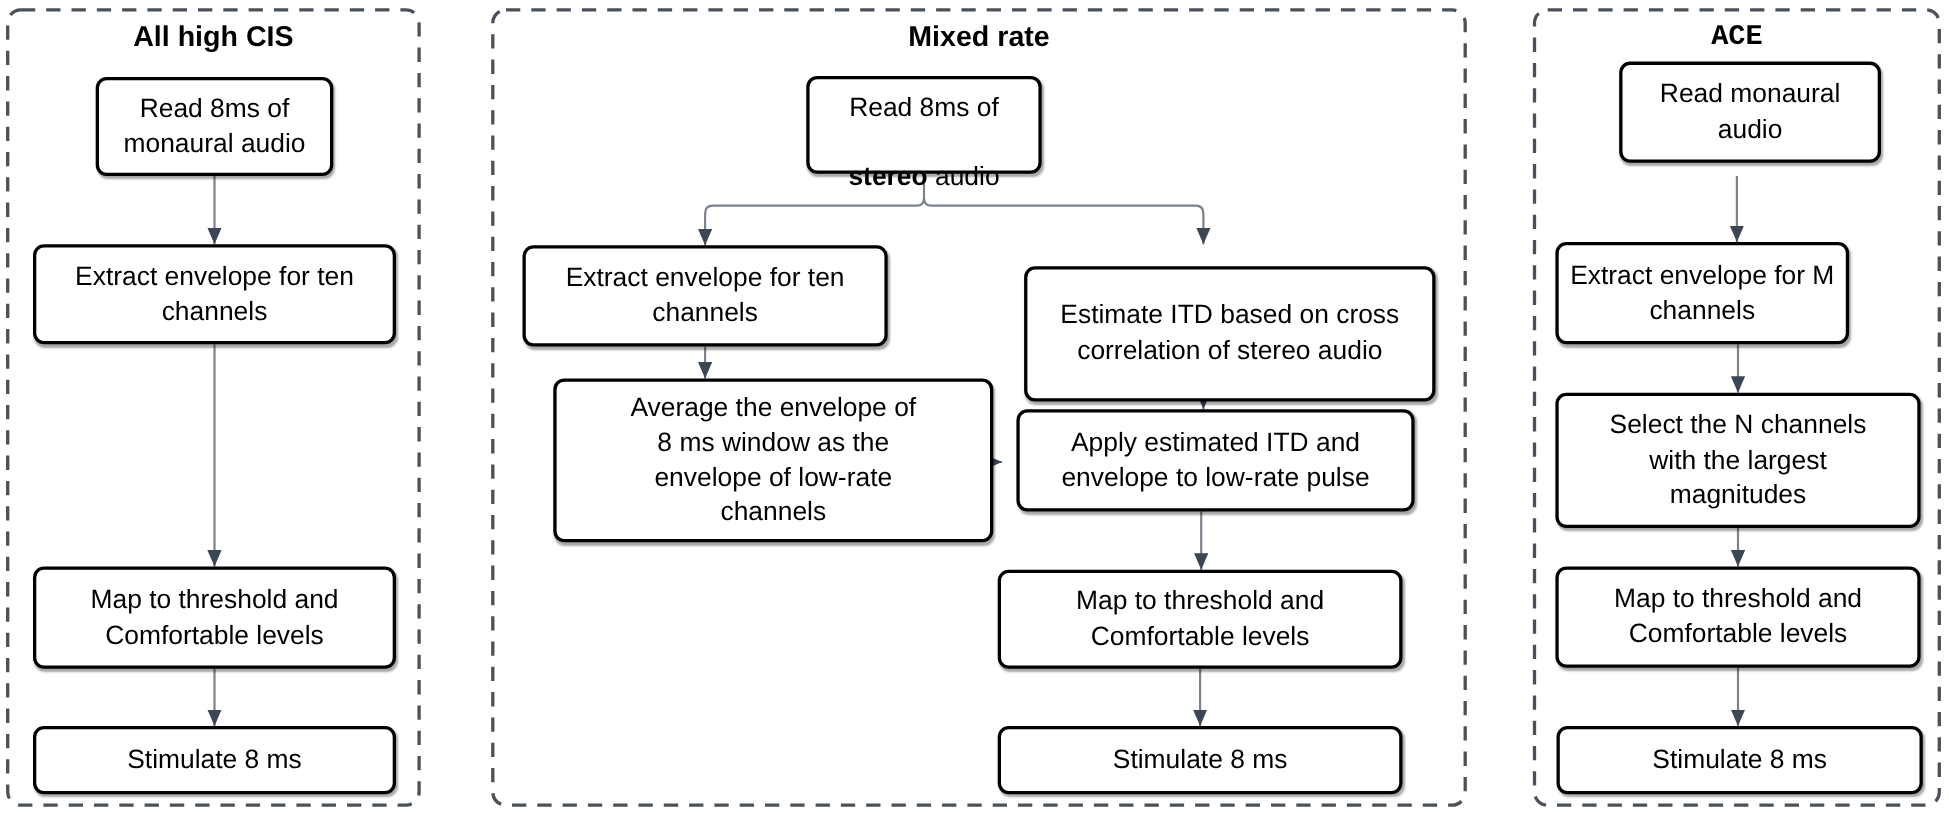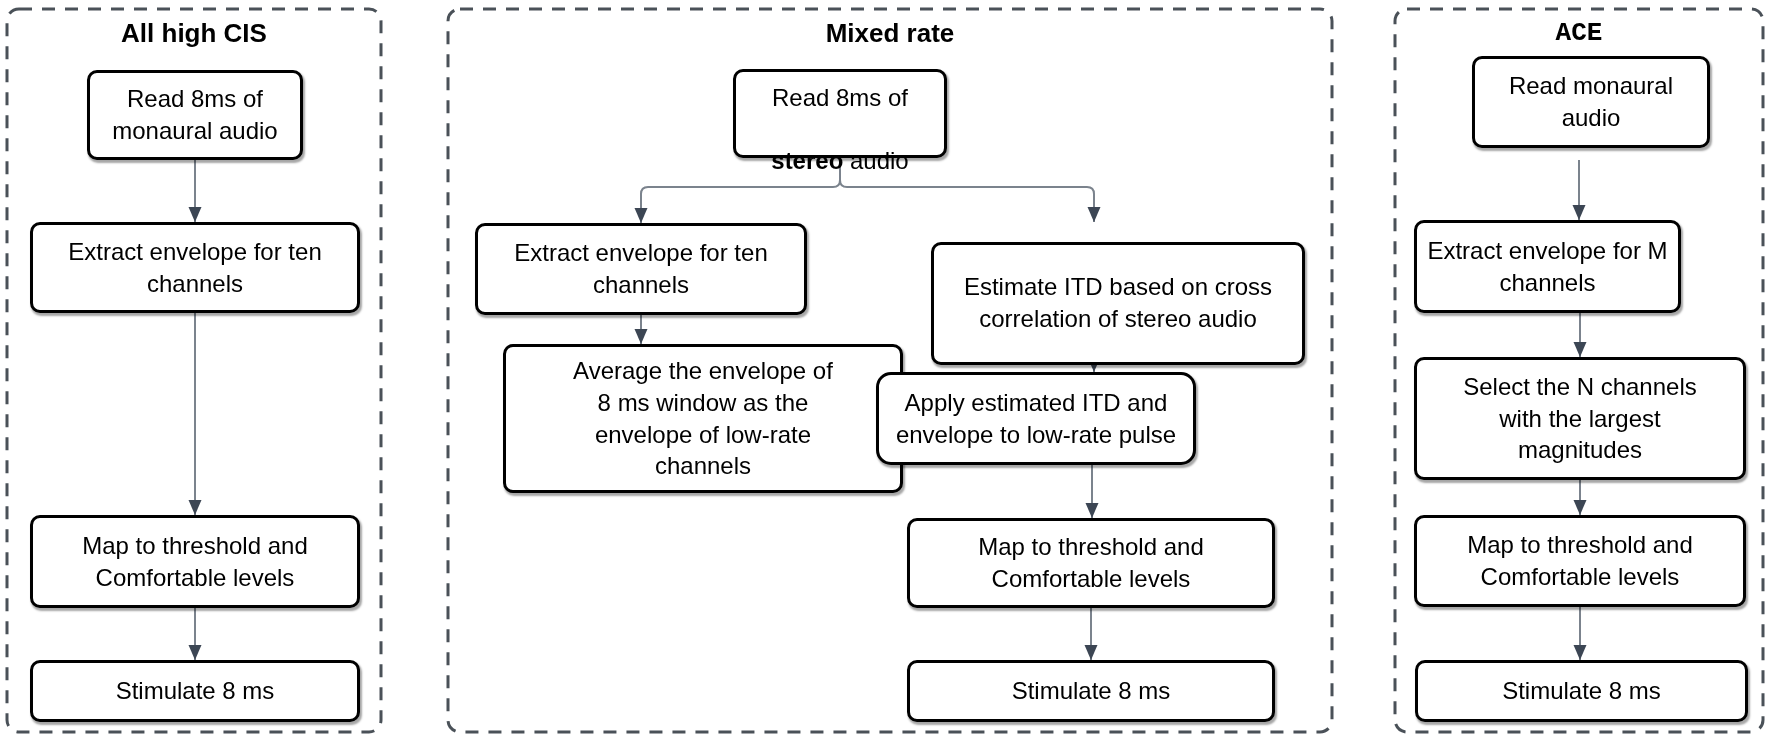--- a/index.html
+++ b/index.html
@@ -109,21 +109,21 @@
   <div class="box" style="left:475px;top:344px;width:400px;height:149px;margin-left:28px;">
     <div class="box-label">Average the envelope of
 8 ms window as the
 envelope of low-rate
 channels</div>
   </div>
   <div class="box estimate-pad" style="left:931px;top:222px;width:374px;height:123px;margin-top:20px;">
     <div class="box-label">Estimate ITD based on cross
 correlation of stereo audio</div>
   </div>
-  <div class="box" style="left:876px;top:372px;width:320px;height:93px;border-radius:15px;">
+  <div class="box" style="left:924px;top:372px;width:362px;height:93px;">
     <div class="box-label">Apply estimated ITD and
 envelope to low-rate pulse</div>
   </div>
   <div class="box" style="left:907px;top:518px;width:368px;height:90px;">
     <div class="box-label">Map to threshold and
 Comfortable levels</div>
   </div>
   <div class="box" style="left:907px;top:660px;width:368px;height:62px;">
     <div class="box-label">Stimulate 8 ms</div>
   </div>

